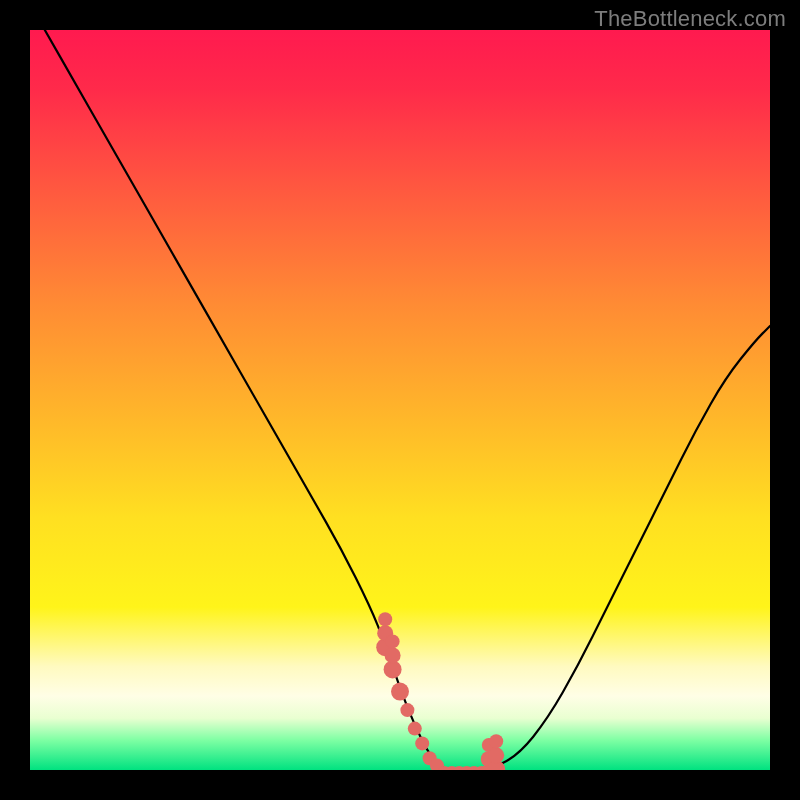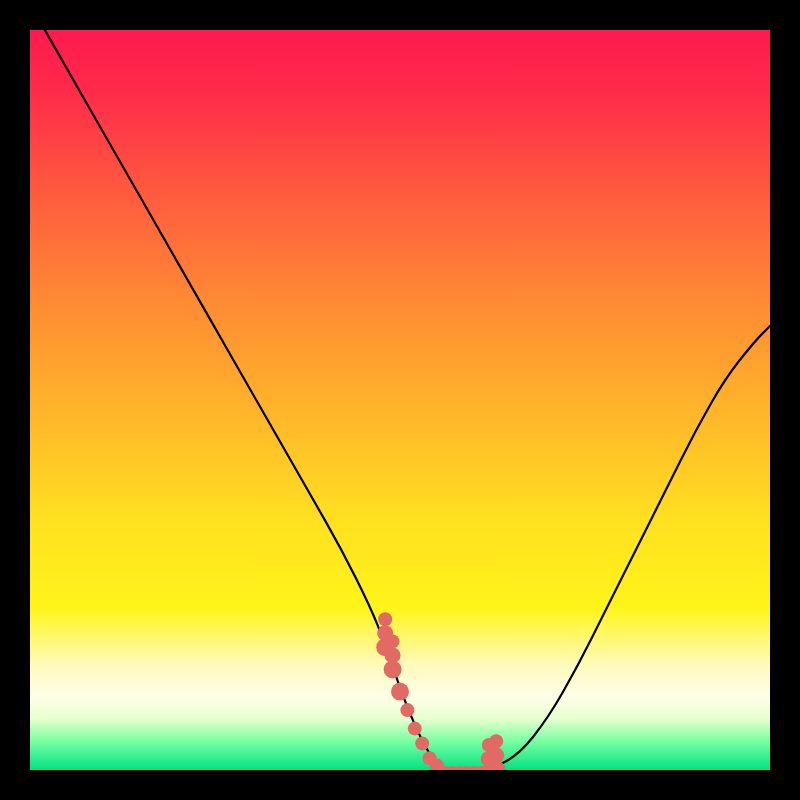--- a/index.html
+++ b/index.html
@@ -73,20 +73,21 @@
     stroke-linecap: round;
   }
   .curve .dot {
     fill: #e26a64;
   }
 </style>
 </head>
 <body>
 
 <div class="frame">
+  <div class="watermark">TheBottleneck.com</div>
 
   <div class="plot">
     <div class="gradient"></div>
 
     <svg class="curve" viewBox="0 0 740 740" preserveAspectRatio="none">
       <path class="main" d="M 14.8 0.0 Q 14.8 0.0 29.6 25.9 Q 44.4 51.8 59.2 77.7 Q 74.0 103.6 88.8 129.5 Q 103.6 155.4 118.4 181.3 Q 133.2 207.2 148.0 233.1 Q 162.8 259.0 177.6 284.9 Q 192.4 310.8 207.2 336.7 Q 222.0 362.6 236.8 388.5 Q 251.6 414.4 266.4 440.3 Q 281.2 466.2 296.0 492.1 Q 310.8 518.0 325.6 547.6 Q 340.4 577.2 347.8 595.7 Q 355.2 614.2 362.6 636.4 Q 370.0 658.6 377.4 677.1 Q 384.8 695.6 392.2 710.4 Q 399.6 725.2 407.0 732.6 Q 414.4 740.0 421.8 740.0 Q 429.2 740.0 436.6 740.0 Q 444.0 740.0 451.4 740.0 Q 458.8 740.0 473.6 732.6 Q 488.4 725.2 503.2 706.7 Q 518.0 688.2 532.8 662.3 Q 547.6 636.4 562.4 606.8 Q 577.2 577.2 592.0 547.6 Q 606.8 518.0 621.6 488.4 Q 636.4 458.8 651.2 429.2 Q 666.0 399.6 680.8 373.7 Q 695.6 347.8 710.4 329.3 Q 725.2 310.8 732.6 303.4 T 740.0 296.0"></path>
       <g>
           <circle class="dot" cx="355.2" cy="617.2" r="9"></circle>
           <circle class="dot" cx="355.2" cy="603.2" r="8"></circle>
           <circle class="dot" cx="355.2" cy="589.2" r="7"></circle>

